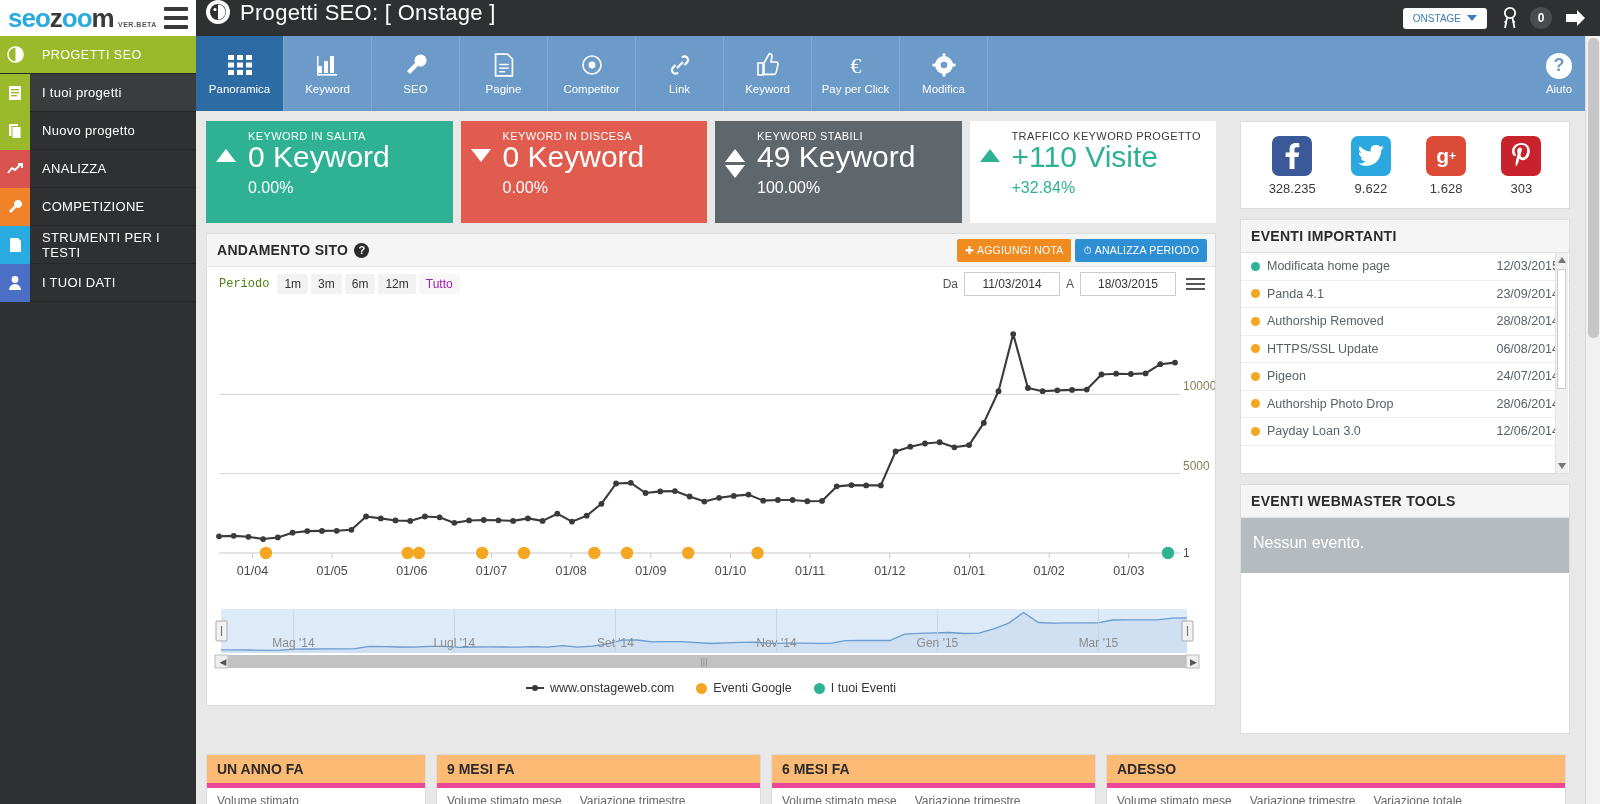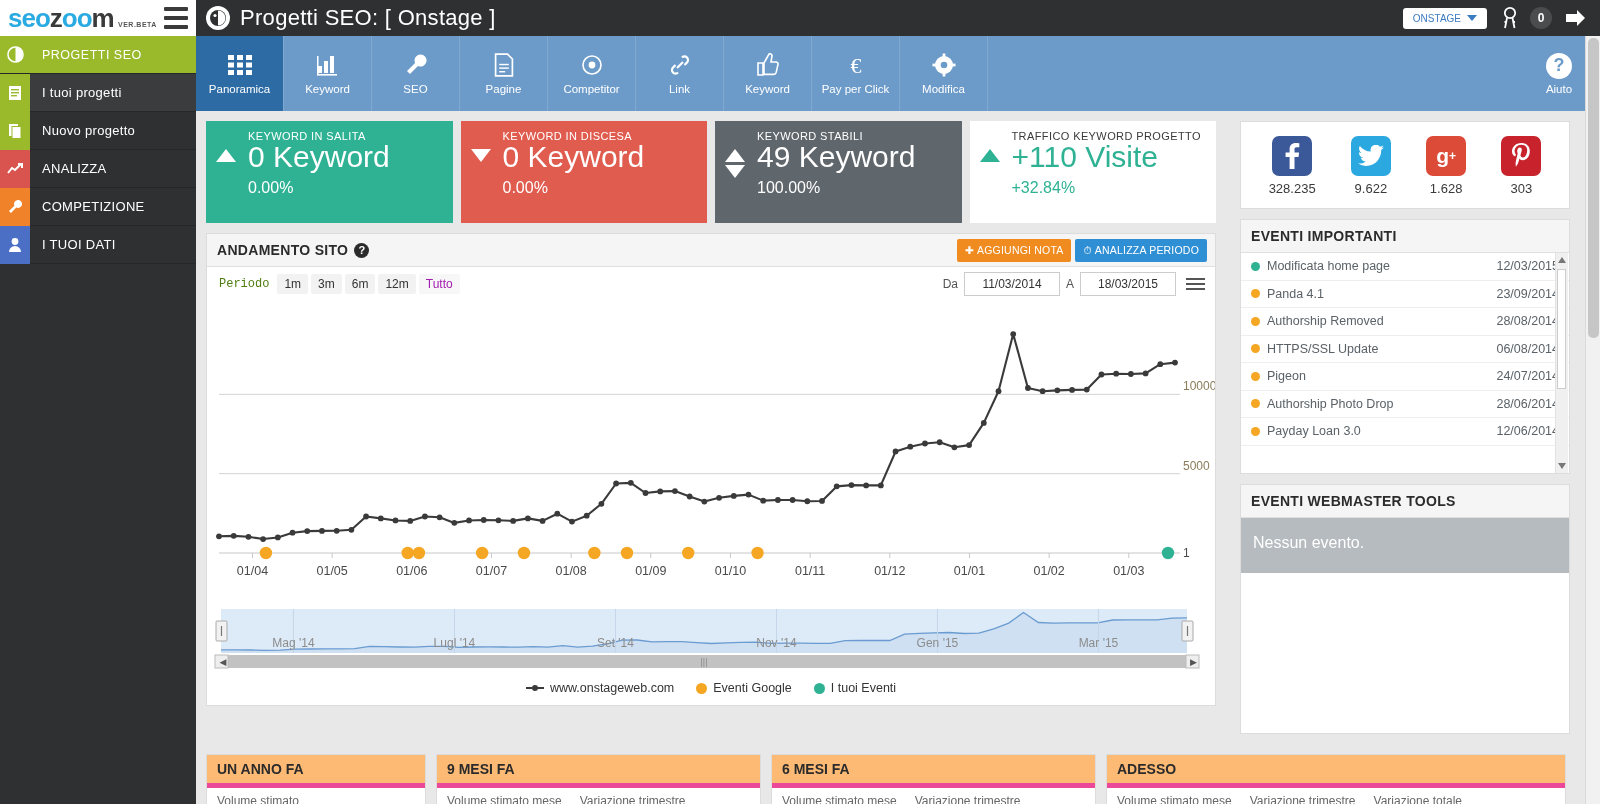--- a/index.html
+++ b/index.html
@@ -31,21 +31,21 @@
     font-size: 7px; color: #555; font-weight: bold; letter-spacing: 0.5px;
   }
   .hamburger {
     position: absolute; right: 8px; top: 7px;
     width: 24px; height: 22px; display: flex; flex-direction: column;
     justify-content: space-between; cursor: pointer;
   }
   .hamburger span { display: block; height: 4px; background: #3a3a3a; border-radius: 1px; }
 
   .titlebar {
-    flex: 1; background: #2f3031; display: flex; align-items: center;
+    flex: 1; background: #2f3031; display: flex; align-items: flex-start;
     padding-left: 10px; color: #fff; position: relative;
   }
   .globe-icon {
     width: 24px; height: 24px; border-radius: 50%;
     background: #fff; color: #2f3031; display: flex;
     align-items: center; justify-content: center; font-size: 16px;
     margin-right: 10px;
   }
   .page-title { font-size: 22px; font-weight: normal; letter-spacing: 0.3px; }
   .topbar-right {
@@ -345,20 +345,28 @@
 
     <div class="side-row">
       <div class="side-ico ic-orange">
         <svg width="16" height="16" viewBox="0 0 16 16">
             <path d="M11 1 a4 4 0 0 0 -3.6 5.7 L2 12 l2 2 5.3-5.4 A4 4 0 1 0 11 1 z" fill="#fff"></path>
           </svg>
       </div>
       <div class="side-label caps">COMPETIZIONE</div>
     </div>
 
+    <div class="side-row">
+      <div class="side-ico ic-blue">
+        <svg width="13" height="16" viewBox="0 0 13 16">
+            <path d="M1 1 h8 l3 3 v11 H1 z" fill="#fff"></path>
+          </svg>
+      </div>
+      <div class="side-label caps">STRUMENTI PER I TESTI</div>
+    </div>
 
     <div class="side-row">
       <div class="side-ico ic-indigo">
         <svg width="14" height="16" viewBox="0 0 14 16">
             <circle cx="7" cy="4.5" r="3.4" fill="#fff"></circle>
             <path d="M1 15 a6 6 0 0 1 12 0 z" fill="#fff"></path>
           </svg>
       </div>
       <div class="side-label caps">I TUOI DATI</div>
     </div>

